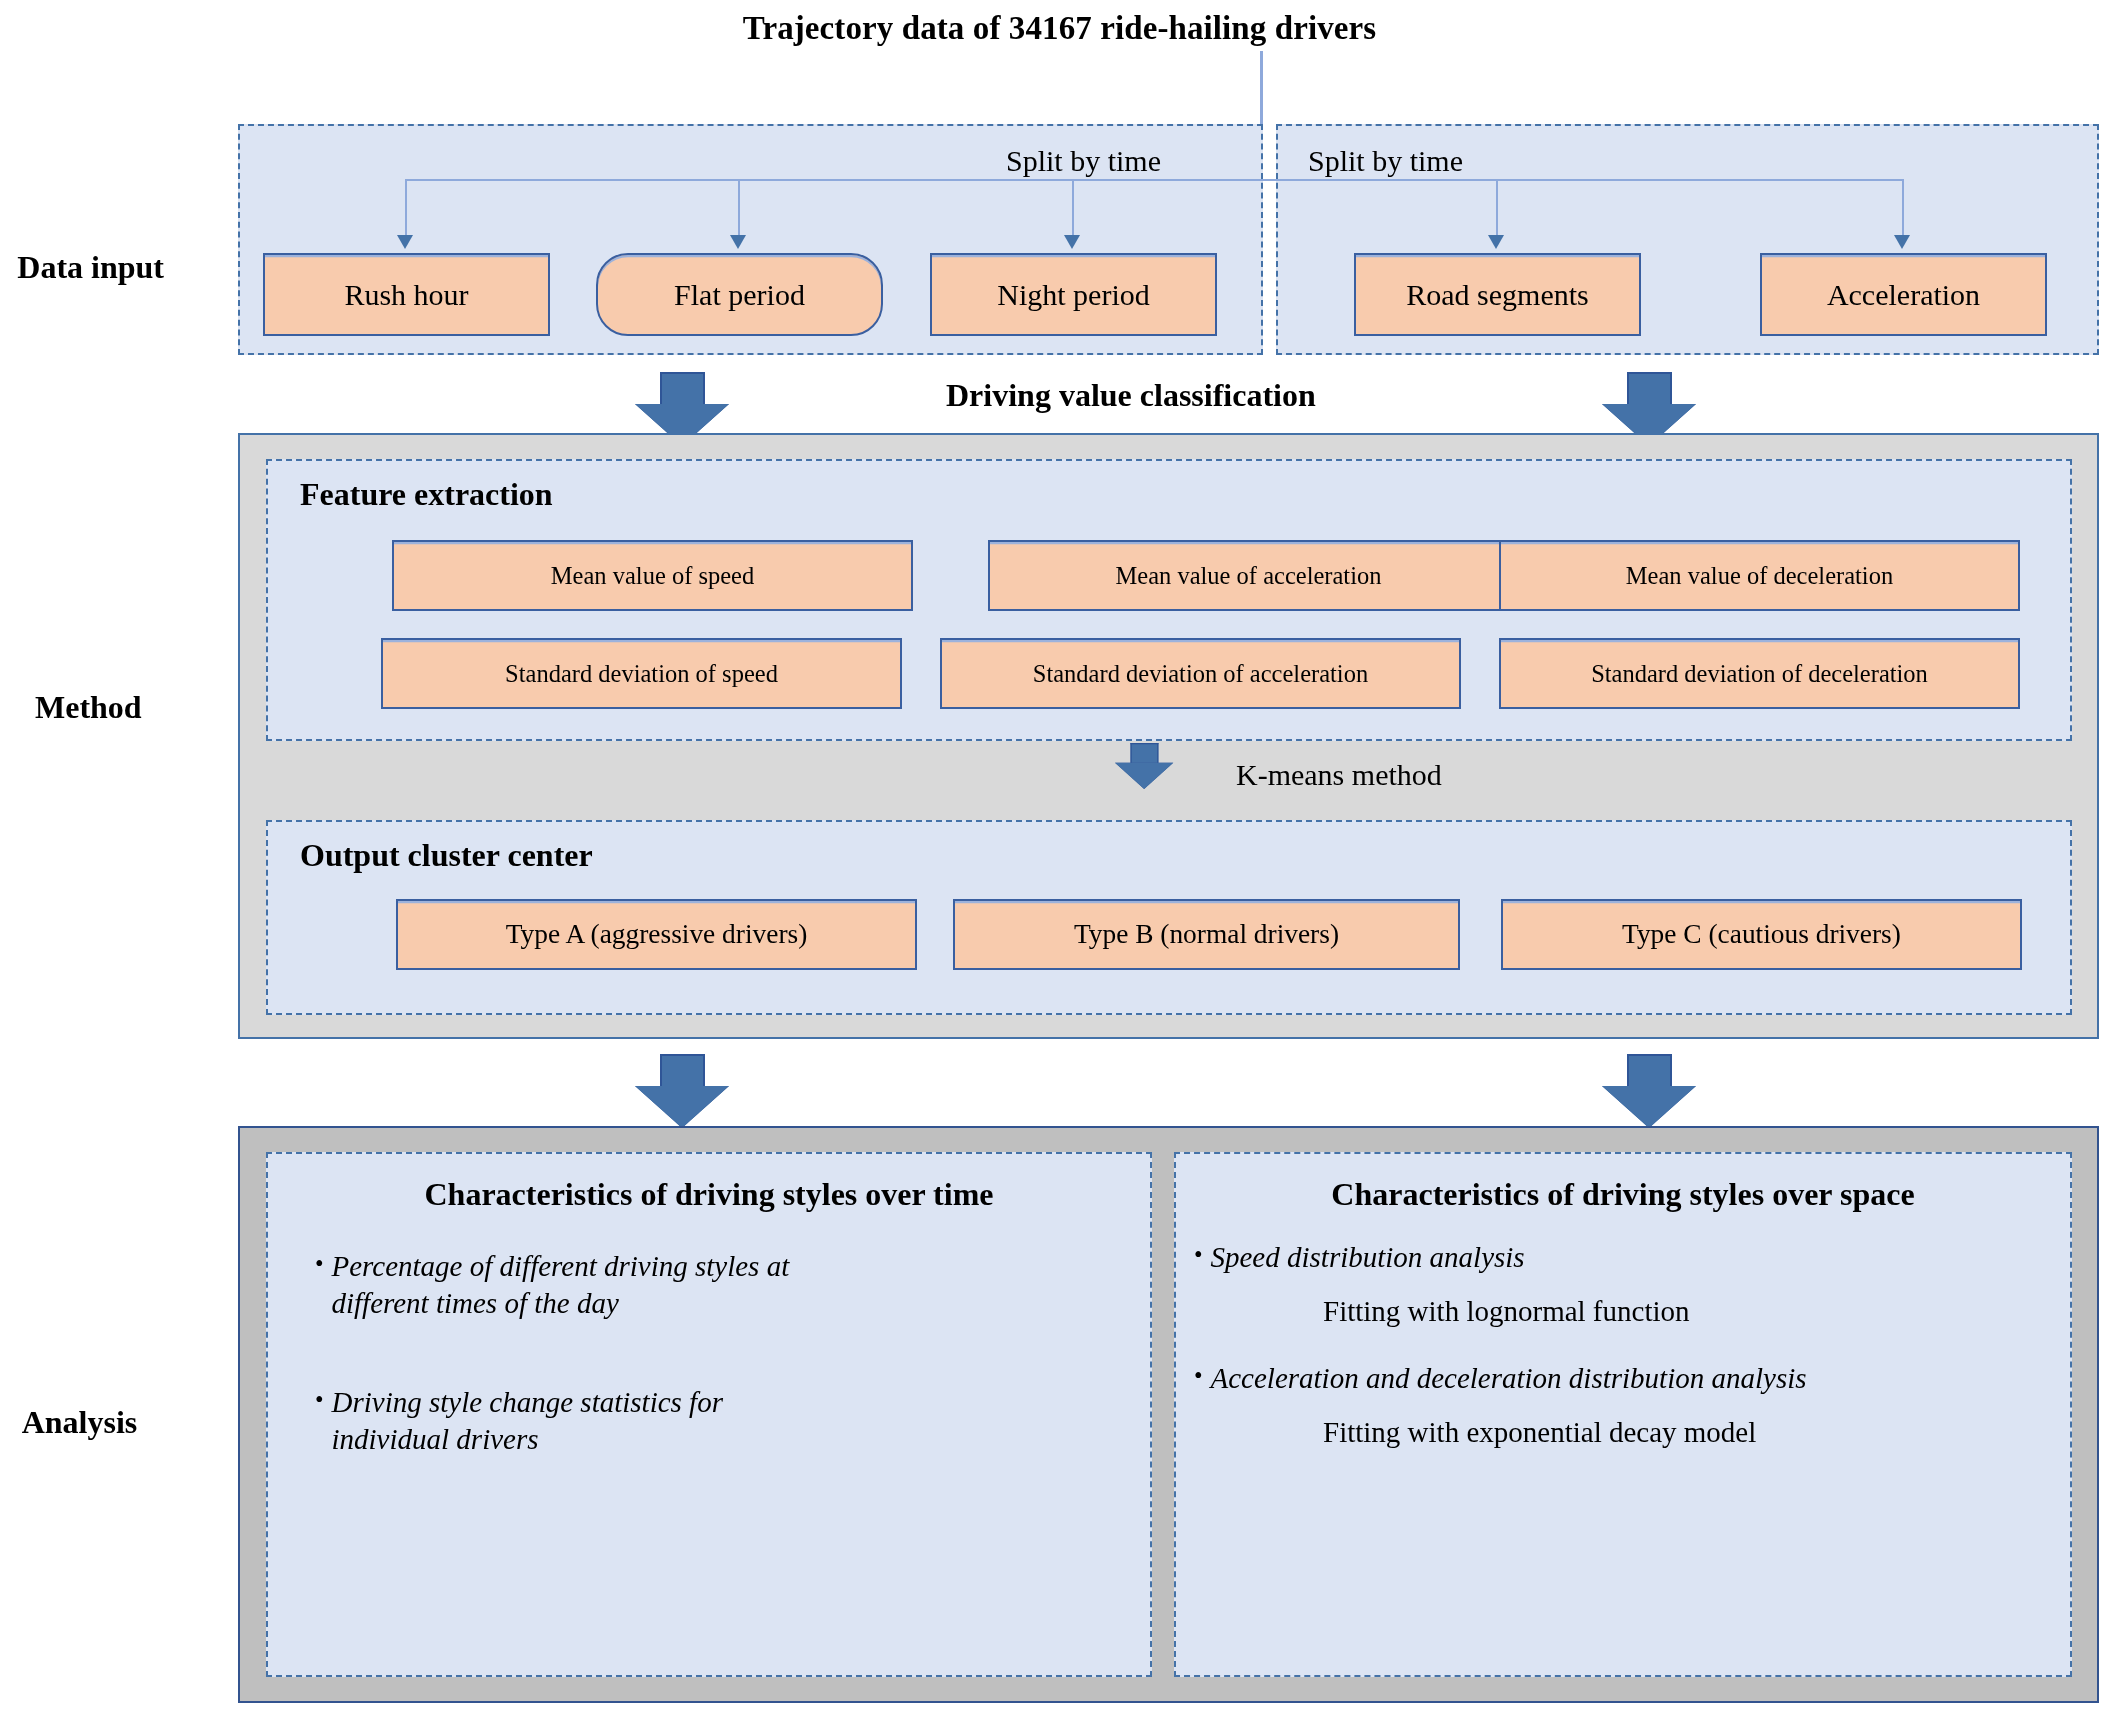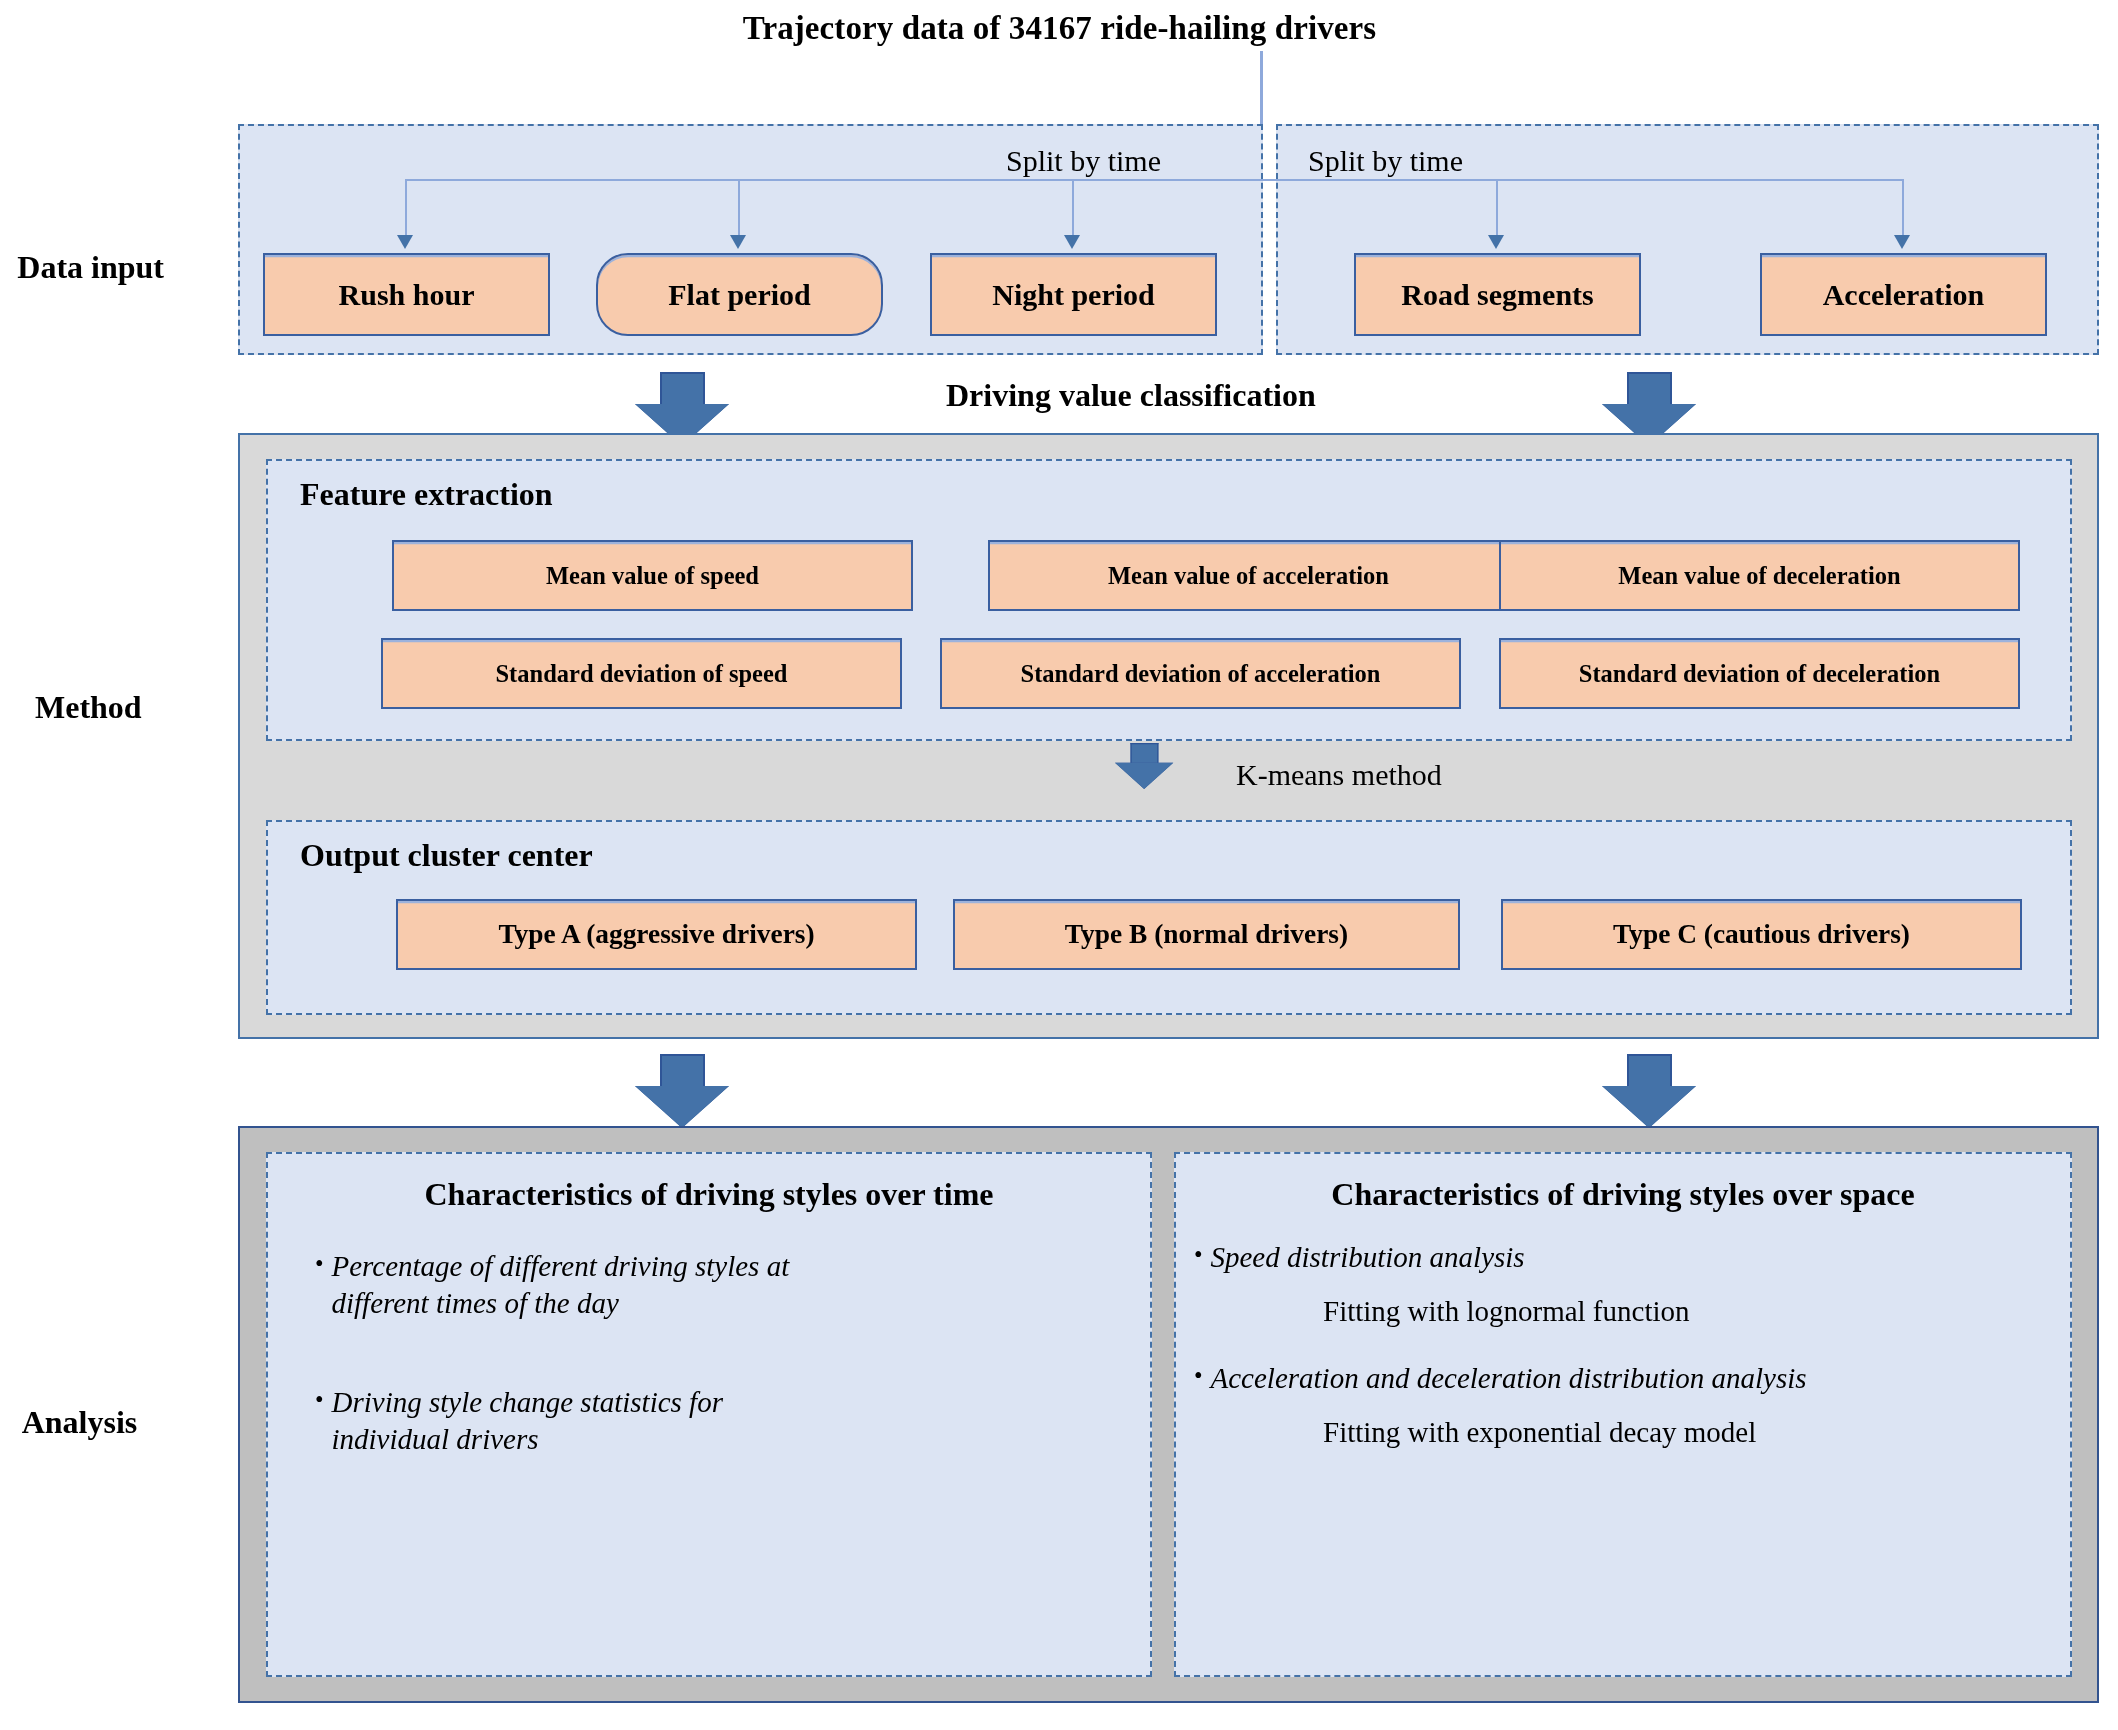--- a/index.html
+++ b/index.html
@@ -33,21 +33,20 @@
   #grp-space{left:1276px;top:124px;width:823px;height:231px;}
   .splitlabel{font-size:30px;}
   #split-time-label{left:1006px;top:144px;}
   #split-space-label{left:1308px;top:144px;}
 
   
   .obox{
     background:#F8CBAD;border:2.2px solid #3A5FA0;box-sizing:border-box;
     display:flex;align-items:center;justify-content:center;text-align:center;
     box-shadow:0 2.2px 0 0 #9CB2DC inset;
-    font-weight:bold;
   }
   .obox span{display:block;padding:0 7.2px;line-height:1.12;}
 
   .input-box{height:83px;font-size:30px;}
   #b-rush{left:263px;top:253px;width:287px;}
   #b-flat{left:596px;top:253px;width:287px;border-radius:32px;}
   #b-night{left:930px;top:253px;width:287px;}
   #b-road{left:1354px;top:253px;width:287px;}
   #b-inter{left:1760px;top:253px;width:287px;}
 

